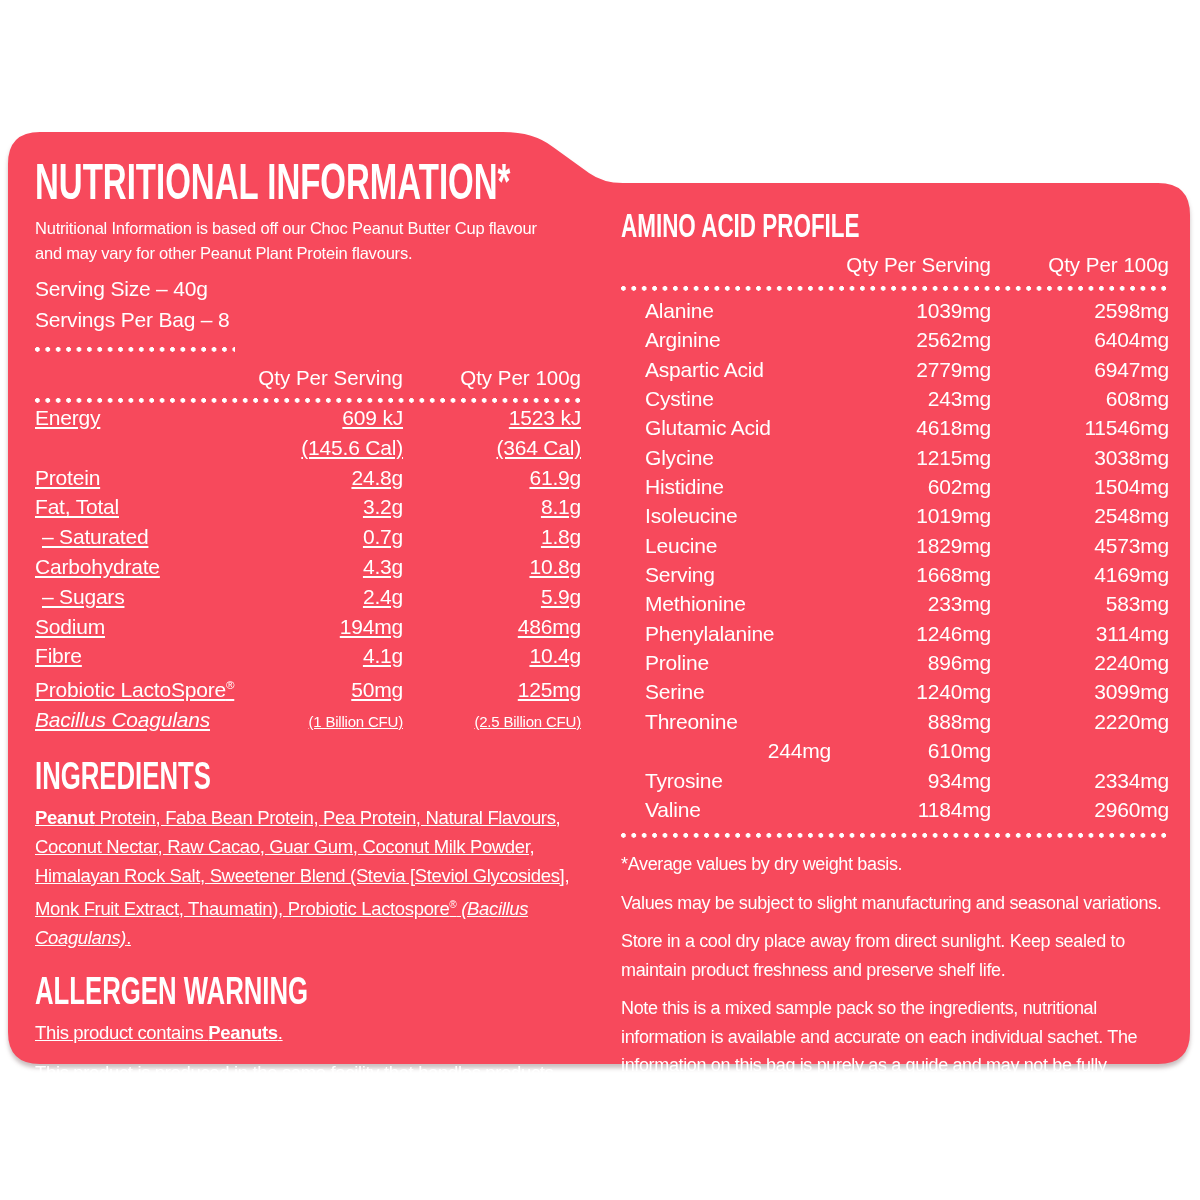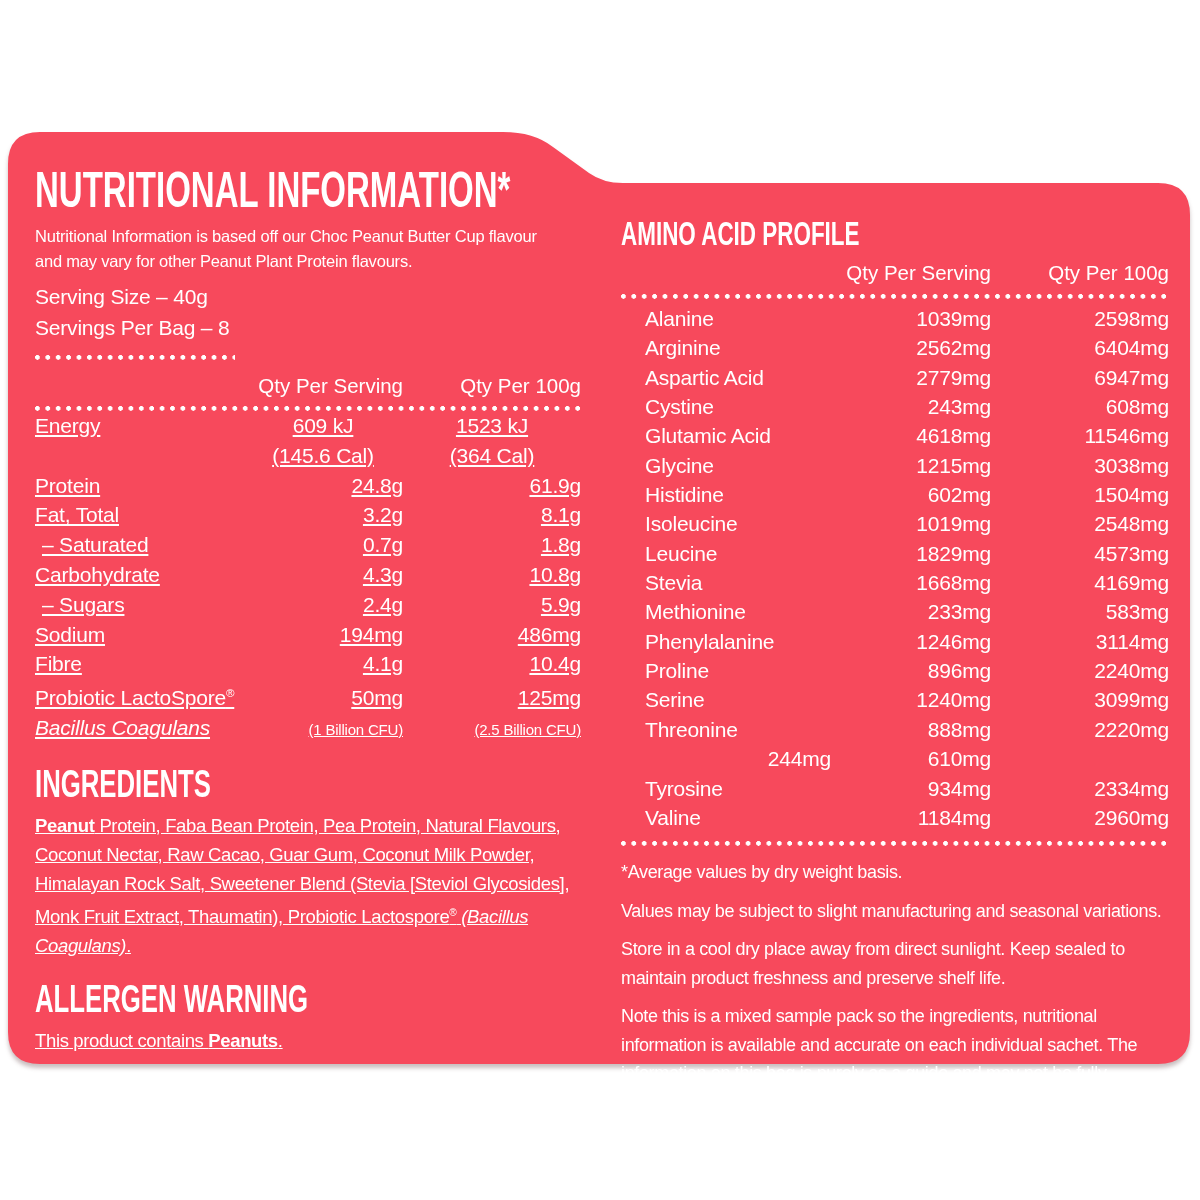--- a/index.html
+++ b/index.html
@@ -3,21 +3,21 @@
 <meta charset="utf-8">
 <style>
   html,body{margin:0;padding:0;}
   body{
     width:1200px;height:1200px;position:relative;background:#ffffff;
     font-family:"Liberation Sans", sans-serif;color:#ffffff;overflow:hidden;
     -webkit-font-smoothing:antialiased;
   }
   .panel-svg{position:absolute;left:0;top:0;width:1200px;height:1200px;
     filter:drop-shadow(0 4px 2px rgba(60,20,25,.28));}
-  .content{position:absolute;left:0;top:8px;width:1200px;height:1032px;}
+  .content{position:absolute;left:0;top:0;width:1200px;height:1032px;}
   .col-left{position:absolute;left:35px;top:156px;width:546px;}
   .col-right{position:absolute;left:621px;top:206px;width:548px;}
 
   h1,h2{margin:0;font-weight:700;white-space:nowrap;}
   .hdr{transform:scaleX(.66);transform-origin:0 50%;letter-spacing:0;}
   .title-main{font-size:50px;line-height:52px;}
   .title-sub{font-size:39px;line-height:42px;}
   .title-amino{font-size:34px;line-height:38px;}
 
   .subtitle{margin:8px 0 0 0;font-size:16.5px;line-height:25px;letter-spacing:-.2px;max-width:520px;}
@@ -28,21 +28,21 @@
     background-size:10.4px 5px;background-repeat:repeat-x;}
   .dots.short{width:200px;margin-top:12px;}
   .dots.full{width:100%;}
 
   .trow{display:grid;grid-template-columns:1fr 160px 178px;align-items:baseline;}
   .thead{margin-top:13px;font-weight:400;font-size:20.5px;line-height:26px;margin-bottom:7px;}
   .trow .c1,.trow .c2{text-align:right;}
   .nt .trow.body{font-size:21px;line-height:29.8px;letter-spacing:-.2px;text-decoration:underline;}
   .nt{margin-top:4px;}
   .indent .lbl{padding-left:7px;}
-  .two-line div{line-height:29.8px;text-align:center;}
+  .two-line div{line-height:29.8px;}
   .sub-row{font-size:21px;line-height:29px;}
   .sub-row .lbl{font-style:italic;}
   .sub-row .c1,.sub-row .c2{font-size:15px;}
   sup{font-size:.55em;}
 
   .sec-h{margin-top:18px;}
   .para{margin:6px 0 0 0;font-size:18.5px;line-height:29px;letter-spacing:-.35px;text-decoration:underline;}
   .para .b{font-weight:700;}
   .para .i{font-style:italic;}
   .al-para{margin-top:11px;}
@@ -209,21 +209,21 @@
           <span class="lbl">Isoleucine</span>
           <span class="c1">1019mg</span>
           <span class="c2">2548mg</span>
         </div>
       <div class="trow body">
           <span class="lbl">Leucine</span>
           <span class="c1">1829mg</span>
           <span class="c2">4573mg</span>
         </div>
       <div class="trow body">
-          <span class="lbl">Stevia</span>
+          <span class="lbl">Serving</span>
           <span class="c1">1668mg</span>
           <span class="c2">4169mg</span>
         </div>
       <div class="trow body">
           <span class="lbl">Methionine</span>
           <span class="c1">233mg</span>
           <span class="c2">583mg</span>
         </div>
       <div class="trow body">
           <span class="lbl">Phenylalanine</span>

